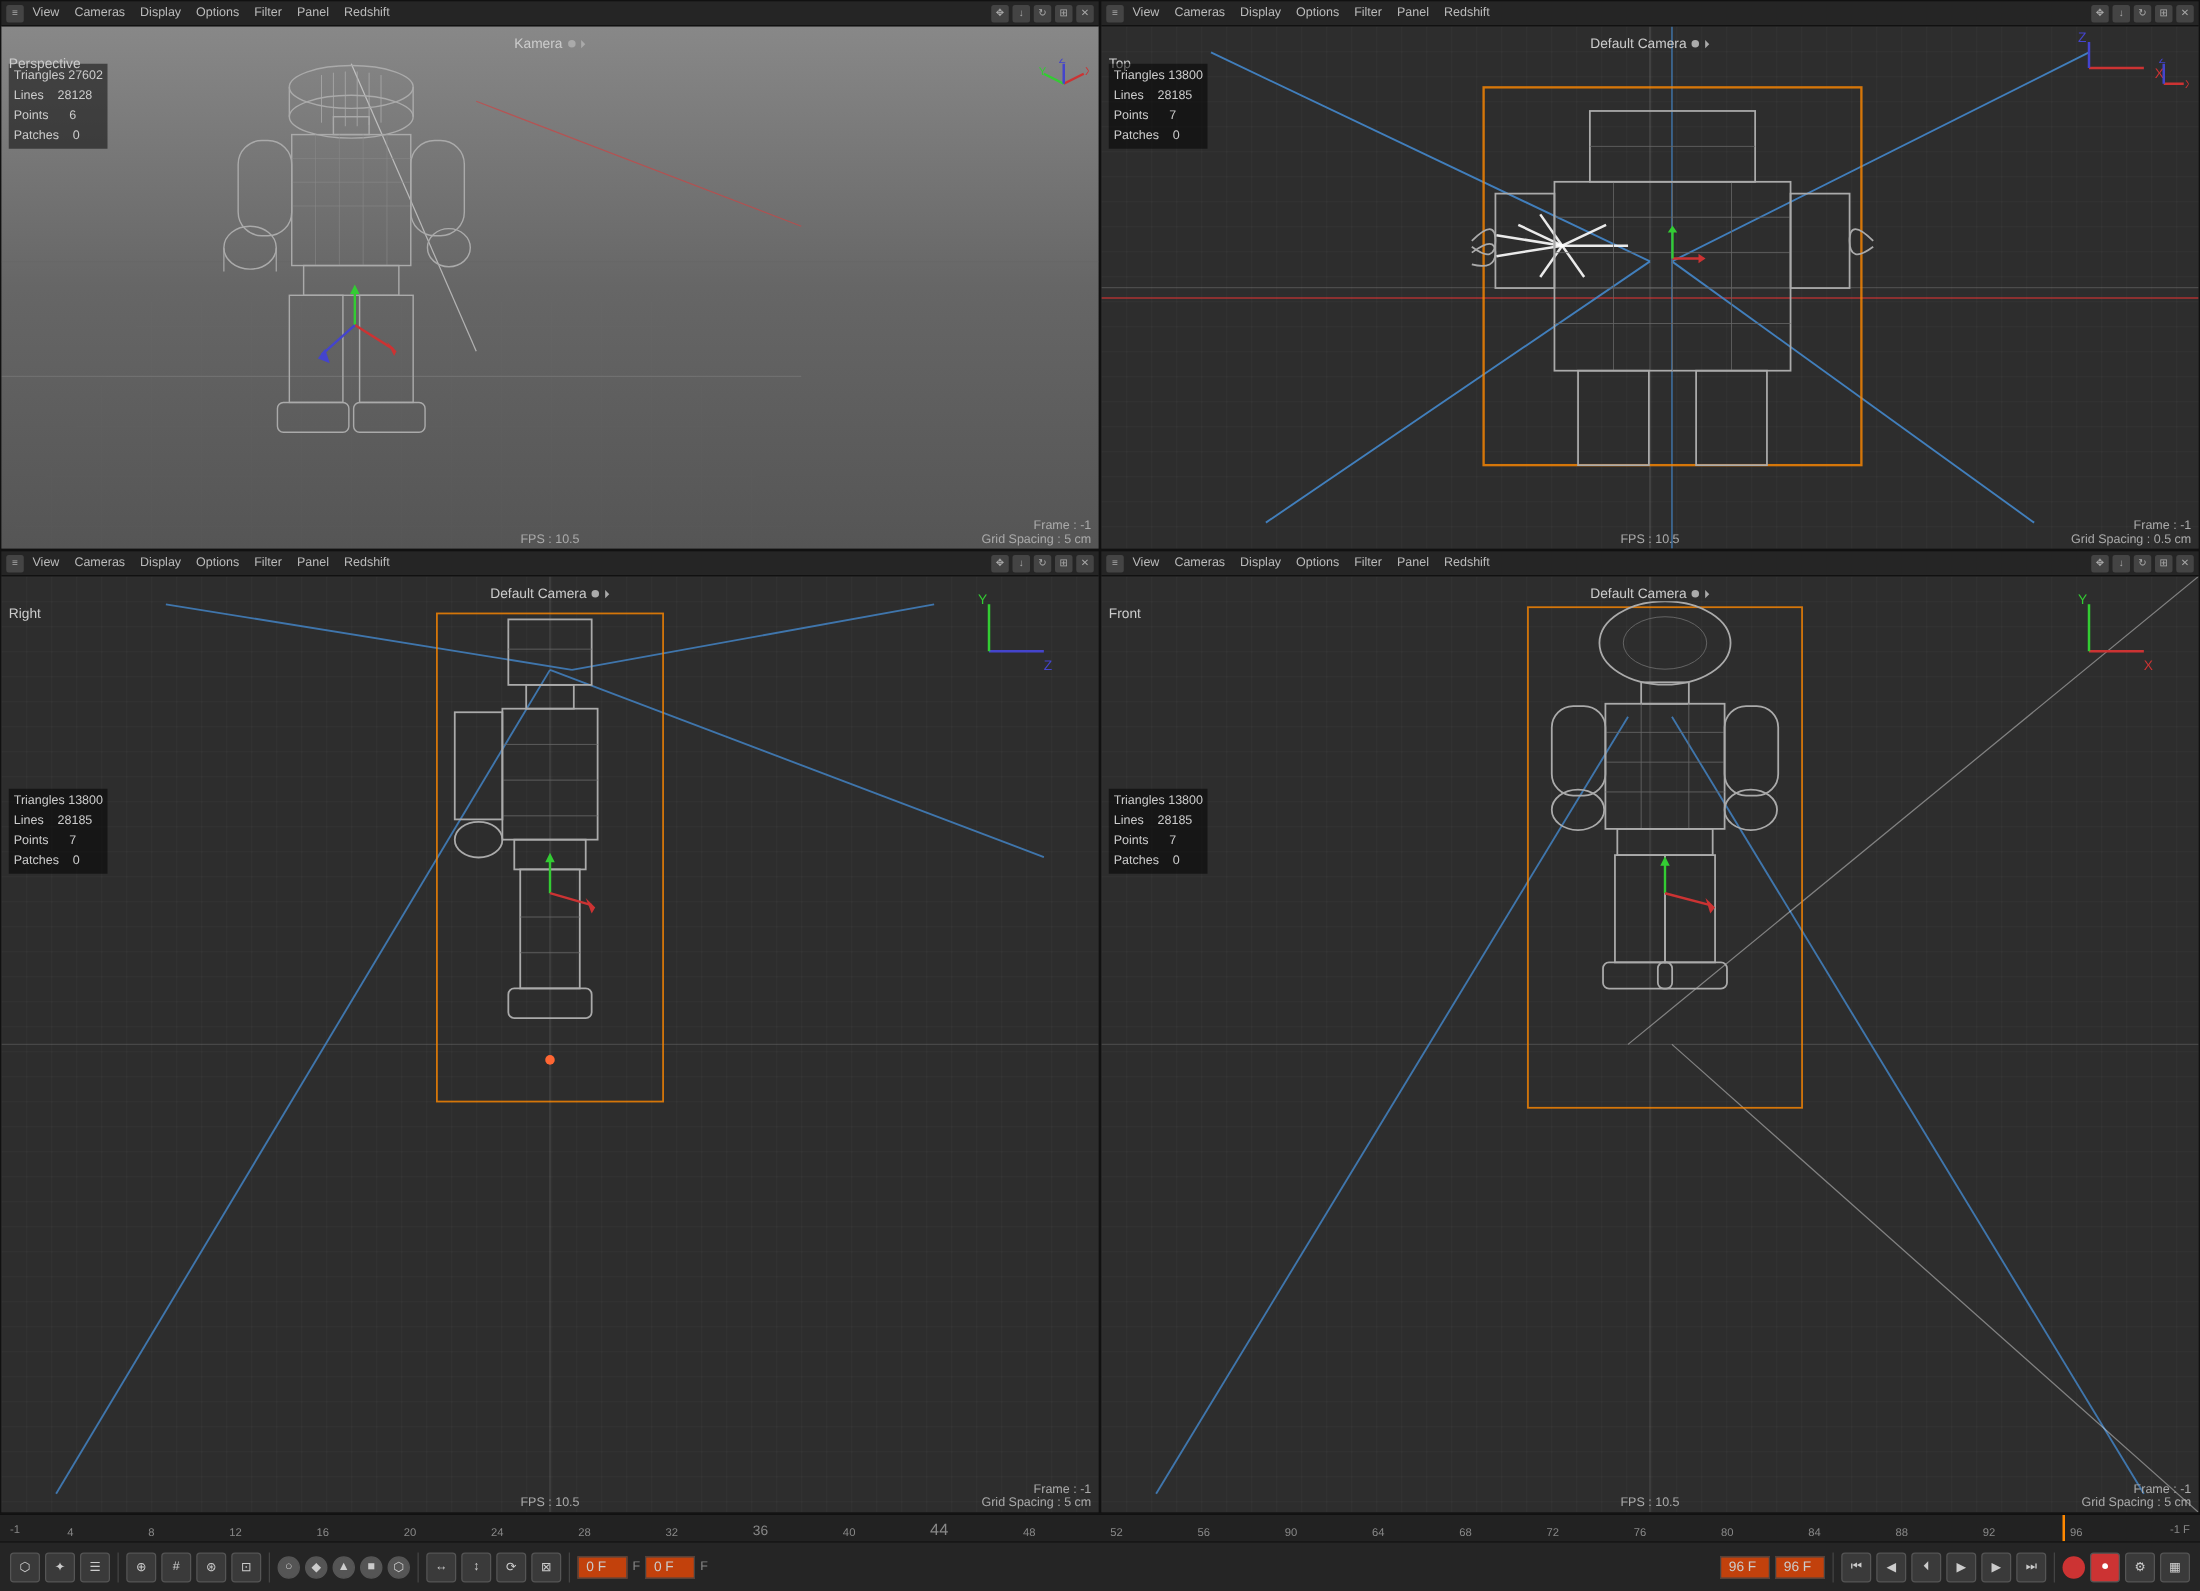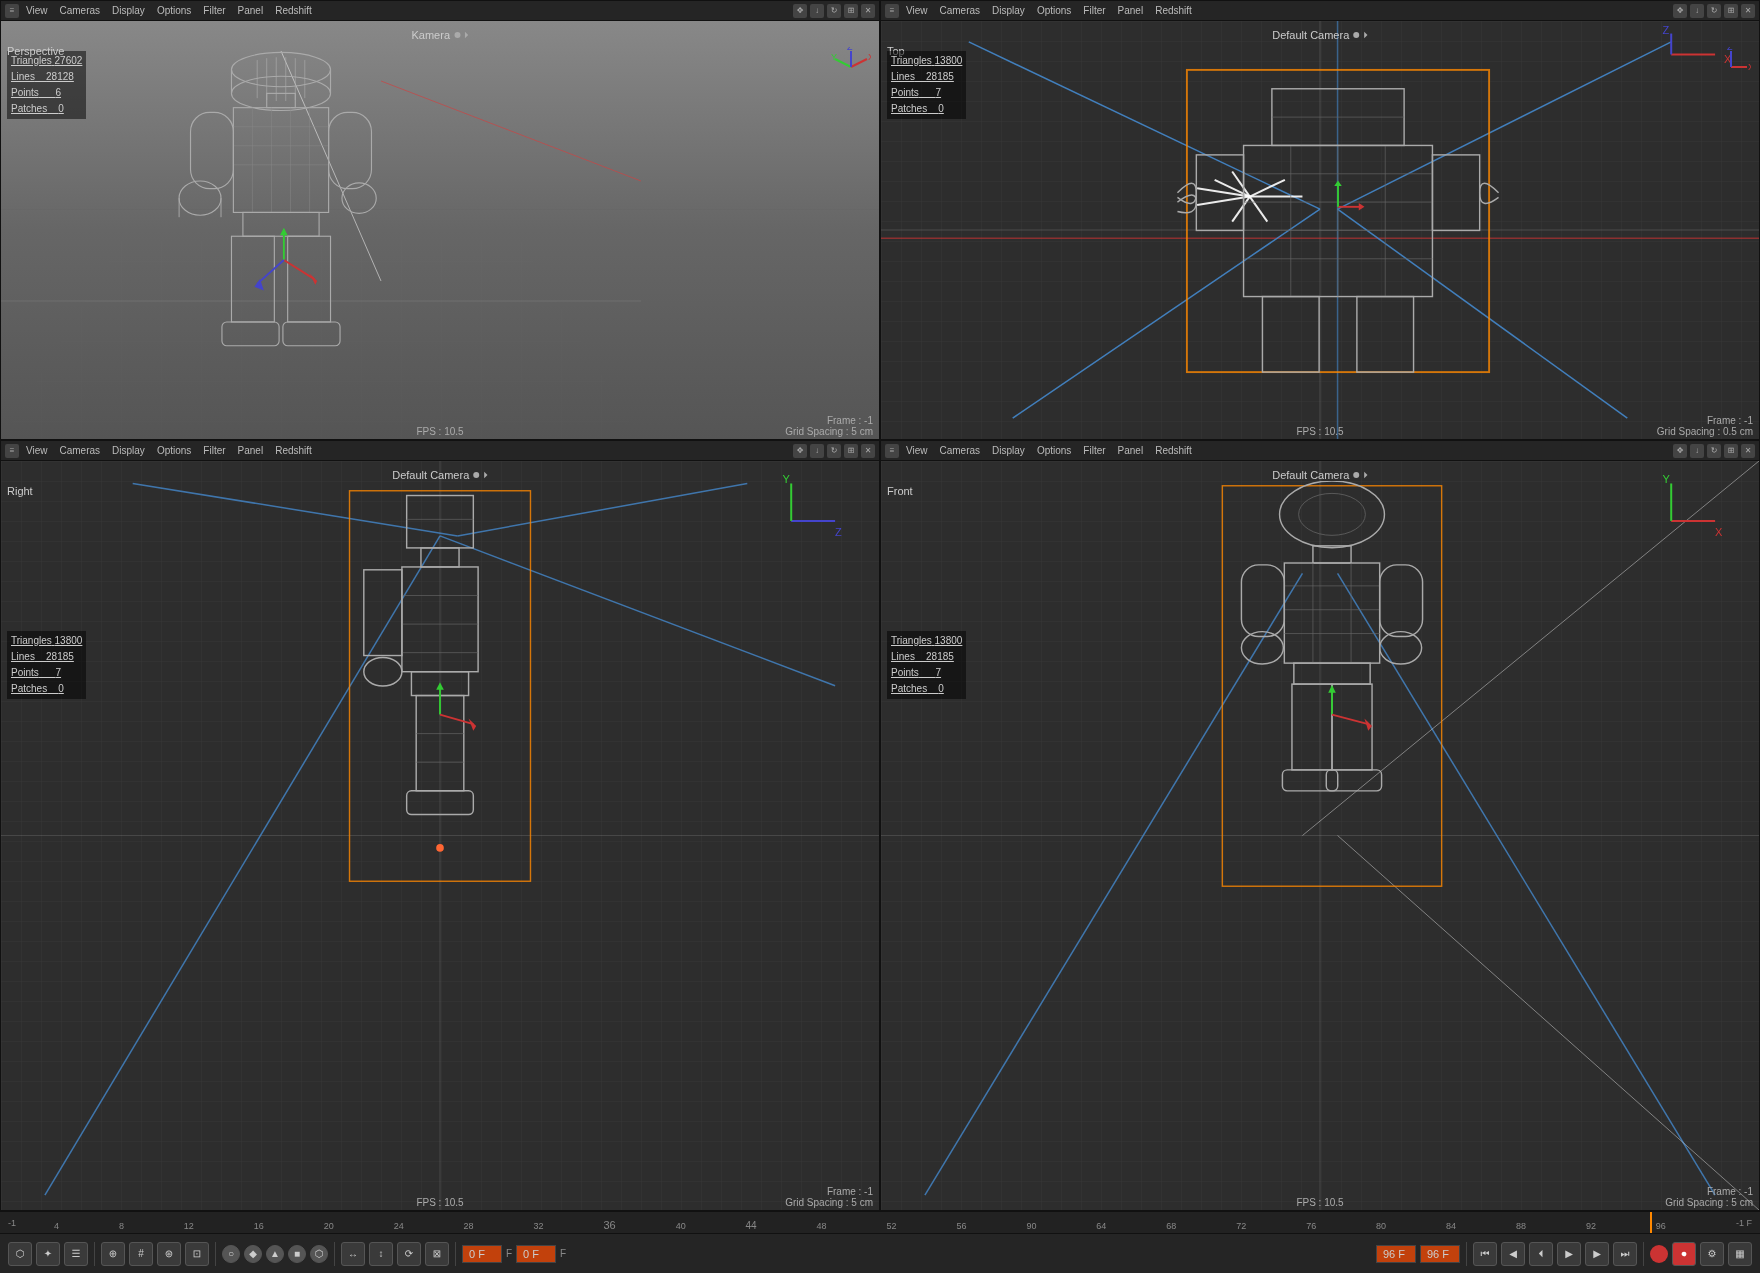--- a/index.html
+++ b/index.html
@@ -125,21 +125,20 @@
       position: absolute;
       top: 50%;
       left: 6px;
       z-index: 5;
       pointer-events: none;
       background: rgba(0,0,0,0.5);
       padding: 2px 4px;
       font-size: 10px;
       line-height: 1.6;
       color: #ccc;
-      text-decoration: underline;
     }
 
     
     .vp-status {
       position: absolute;
       bottom: 2px;
       right: 6px;
       font-size: 10px;
       color: #aaa;
       z-index: 5;
@@ -705,21 +704,21 @@
         <span style="font-size:9px;color:#888;">4</span>
         <span style="font-size:9px;color:#888;">8</span>
         <span style="font-size:9px;color:#888;">12</span>
         <span style="font-size:9px;color:#888;">16</span>
         <span style="font-size:9px;color:#888;">20</span>
         <span style="font-size:9px;color:#888;">24</span>
         <span style="font-size:9px;color:#888;">28</span>
         <span style="font-size:9px;color:#888;">32</span>
         <span style="font-size:11px;color:#888;">36</span>
         <span style="font-size:9px;color:#888;">40</span>
-        <span style="font-size:10px;color:#888;">44</span>
+        <span style="font-size:13px;color:#888;">44</span>
         <span style="font-size:9px;color:#888;">48</span>
         <span style="font-size:9px;color:#888;">52</span>
         <span style="font-size:9px;color:#888;">56</span>
         <span style="font-size:9px;color:#888;">90</span>
         <span style="font-size:9px;color:#888;">64</span>
         <span style="font-size:9px;color:#888;">68</span>
         <span style="font-size:9px;color:#888;">72</span>
         <span style="font-size:9px;color:#888;">76</span>
         <span style="font-size:9px;color:#888;">80</span>
         <span style="font-size:9px;color:#888;">84</span>

